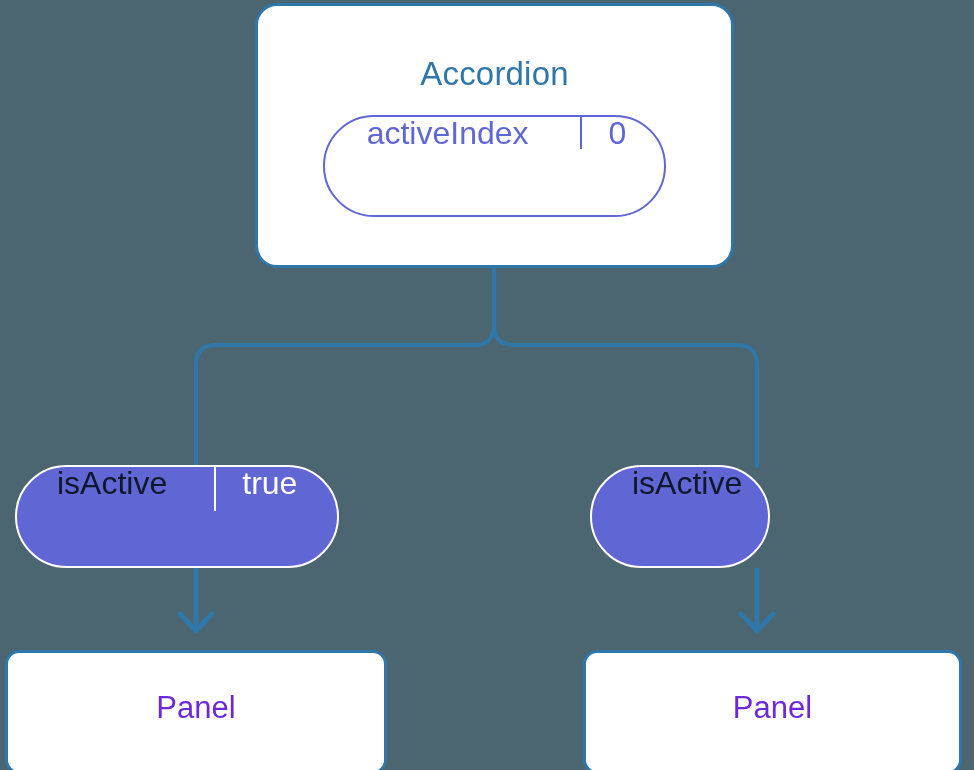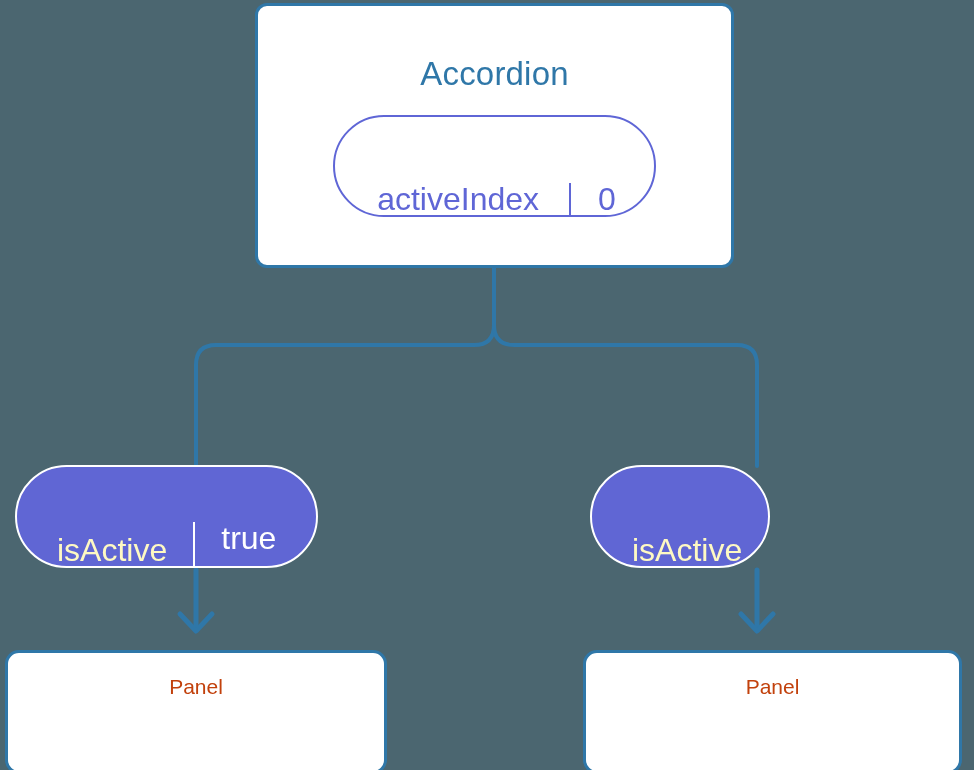--- a/index.html
+++ b/index.html
@@ -29,21 +29,21 @@
     height: 770px;
     z-index: 1;
     pointer-events: none;
   }
   
   .card {
     position: absolute;
     box-sizing: border-box;
     background: #ffffff;
     border: 3px solid #2f77a8;
-    border-radius: 12px;
+    border-radius: 22px;
     z-index: 2;
   }
   #accordion-card {
     left: 255px;
     top: 3px;
     width: 479px;
     height: 265px;
     display: flex;
     flex-direction: column;
     align-items: center;
@@ -53,24 +53,25 @@
     font-size: 33px;
     letter-spacing: .2px;
     margin-top: 51px;
     line-height: 1;
     white-space: nowrap;
   }
   
   .pill {
     box-sizing: border-box;
     display: inline-flex;
-    align-items: flex-end;
+    align-items: flex-start;
     border-radius: 999px;
     overflow: hidden;
     white-space: nowrap;
+    gap: 21px;
   }
   .pill .pk,
   .pill .pv {
     display: flex;
     align-items: center;
     justify-content: center;
     line-height: 1;
   }
   
   #accordion-state {
@@ -92,23 +93,23 @@
   }
   
   .pill-filled {
     position: absolute;
     height: 103px;
     background: #6066d4;
     border: 2px solid #ffffff;
     z-index: 2;
   }
   .pill-filled .pk {
-    color: #fef9c3;
+    color: #0f172a;
     font-size: 32px;
-    padding: 8px 26px 0 40px;
+    padding: 0 26px 0 40px;
   }
   .pill-filled .pv {
     color: #ffffff;
     font-size: 32px;
     padding: 0 40px 12px 26px;
     border-left: 2px solid #ffffff;
   }
   #state-left  { left: 15px;  top: 465px; }
   #state-right { left: 590px; top: 465px; }
   
@@ -117,24 +118,24 @@
     box-sizing: border-box;
     background: #ffffff;
     border: 3px solid #2f77a8;
     border-radius: 14px;
     z-index: 2;
     display: flex;
     align-items: flex-start;
     justify-content: center;
   }
   .panel-title {
-    color: #c2410c;
-    font-size: 21px;
+    color: #6d28d9;
+    font-size: 31px;
     line-height: 1;
-    margin-top: 23px;
+    margin-top: 39px;
     white-space: nowrap;
   }
   #panel-left  { left: 5px;   top: 650px; width: 382px; height: 124px; }
   #panel-right { left: 583px; top: 650px; width: 379px; height: 124px; }
 </style>
 </head>
 <body>
 
 <div id="stage">
 

